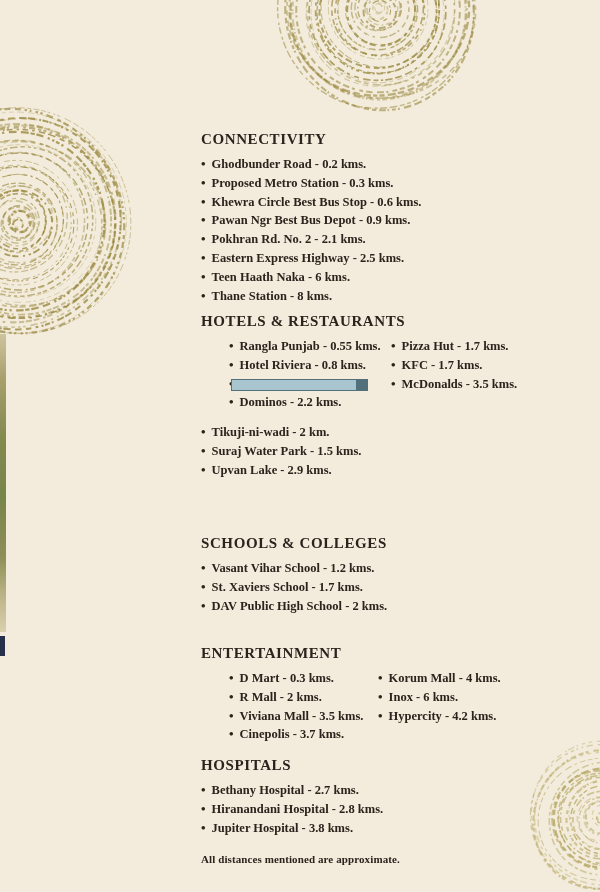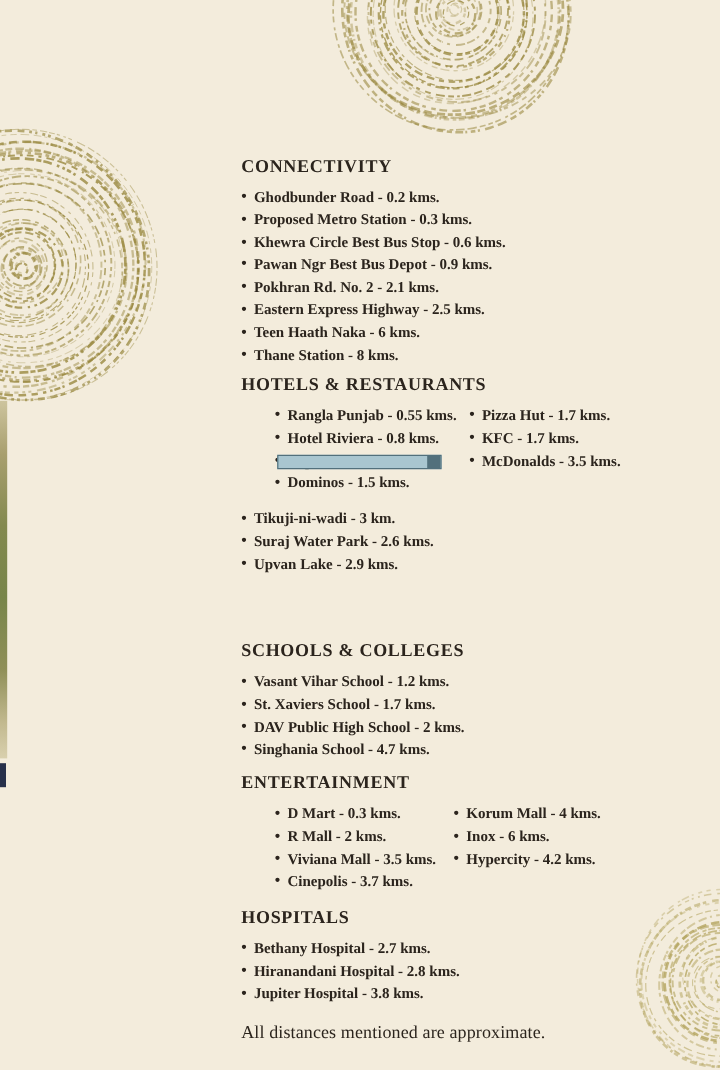--- a/index.html
+++ b/index.html
@@ -28,21 +28,21 @@
   ul.dist-list .bullet{
     display:inline-block;margin-right:6px;font-size:13px;
     transform:translateY(-0.5px);
   }
   .two-col{position:relative;margin-left:28px;}
   .col-right{position:absolute;top:0;}
   .cols-hotels .col-right{left:162px;}
   .cols-ent .col-right{left:149px;}
   .footer-note{
     position:absolute;left:201px;top:853px;
-    font-size:15px;font-weight:400;letter-spacing:0.1px;
+    font-size:11px;font-weight:700;letter-spacing:0.1px;
     color:var(--text,#2b241d);
   }
   
   .hscrollbar{
     position:absolute;left:231px;top:379px;width:137px;height:12px;
     background:var(--scrollbar-fill,#a9c6d0);
     border:1.5px solid var(--scrollbar-edge,#52707c);
     box-sizing:border-box;
   }
   .hscrollbar .cap{
@@ -179,49 +179,48 @@
       </ul>
   </section>
 
   <section class="section" style="top:312px;">
     <h2>HOTELS &amp; RESTAURANTS</h2>
     <div class="two-col cols-hotels">
       <ul class="dist-list">
           <li><span class="bullet">•</span><span>Rangla Punjab - 0.55 kms.</span></li>
           <li><span class="bullet">•</span><span>Hotel Riviera - 0.8 kms.</span></li>
           <li><span class="bullet">•</span><span>Veg Sizzlers - 1 km.</span></li>
-          <li><span class="bullet">•</span><span>Dominos - 1.5 kms.</span></li>
+          <li><span class="bullet">•</span><span>Dominos - 2.2 kms.</span></li>
         </ul>
       <ul class="dist-list col-right">
           <li><span class="bullet">•</span><span>Pizza Hut - 1.7 kms.</span></li>
           <li><span class="bullet">•</span><span>KFC - 1.7 kms.</span></li>
           <li><span class="bullet">•</span><span>McDonalds - 3.5 kms.</span></li>
         </ul>
     </div>
   </section>
 
   <div class="hscrollbar">
     <div class="cap"></div>
   </div>
 
   <section class="section" style="top:423px;">
     <ul class="dist-list">
-        <li><span class="bullet">•</span><span>Tikuji-ni-wadi - 3 km.</span></li>
-        <li><span class="bullet">•</span><span>Suraj Water Park - 2.6 kms.</span></li>
+        <li><span class="bullet">•</span><span>Tikuji-ni-wadi - 2 km.</span></li>
+        <li><span class="bullet">•</span><span>Suraj Water Park - 1.5 kms.</span></li>
         <li><span class="bullet">•</span><span>Upvan Lake - 2.9 kms.</span></li>
       </ul>
   </section>
 
   <section class="section" style="top:534px;">
     <h2>SCHOOLS &amp; COLLEGES</h2>
     <ul class="dist-list">
         <li><span class="bullet">•</span><span>Vasant Vihar School - 1.2 kms.</span></li>
         <li><span class="bullet">•</span><span>St. Xaviers School - 1.7 kms.</span></li>
         <li><span class="bullet">•</span><span>DAV Public High School - 2 kms.</span></li>
-        <li><span class="bullet">•</span><span>Singhania School - 4.7 kms.</span></li>
       </ul>
   </section>
 
   <section class="section" style="top:644px;">
     <h2>ENTERTAINMENT</h2>
     <div class="two-col cols-ent">
       <ul class="dist-list">
           <li><span class="bullet">•</span><span>D Mart - 0.3 kms.</span></li>
           <li><span class="bullet">•</span><span>R Mall - 2 kms.</span></li>
           <li><span class="bullet">•</span><span>Viviana Mall - 3.5 kms.</span></li>

